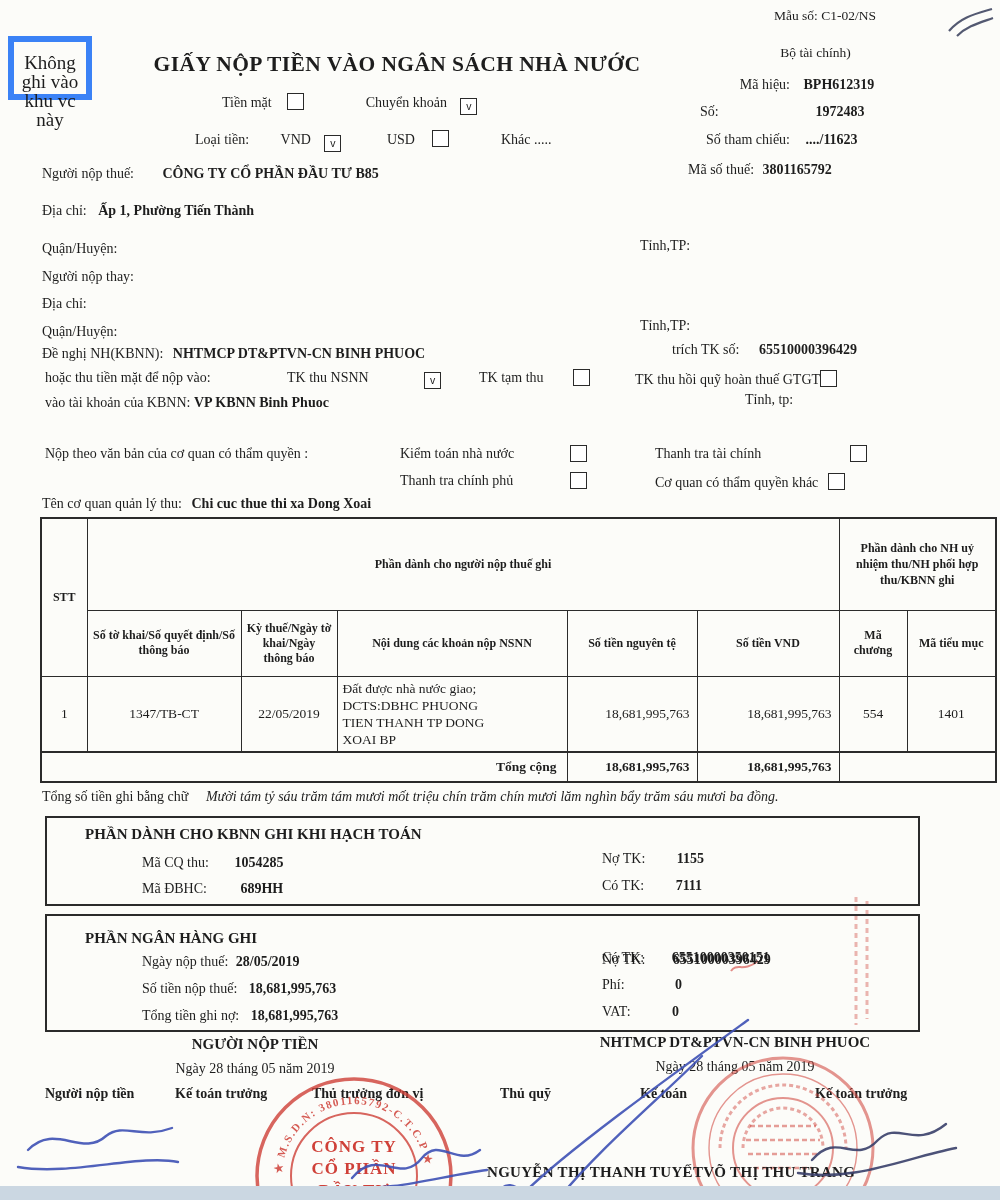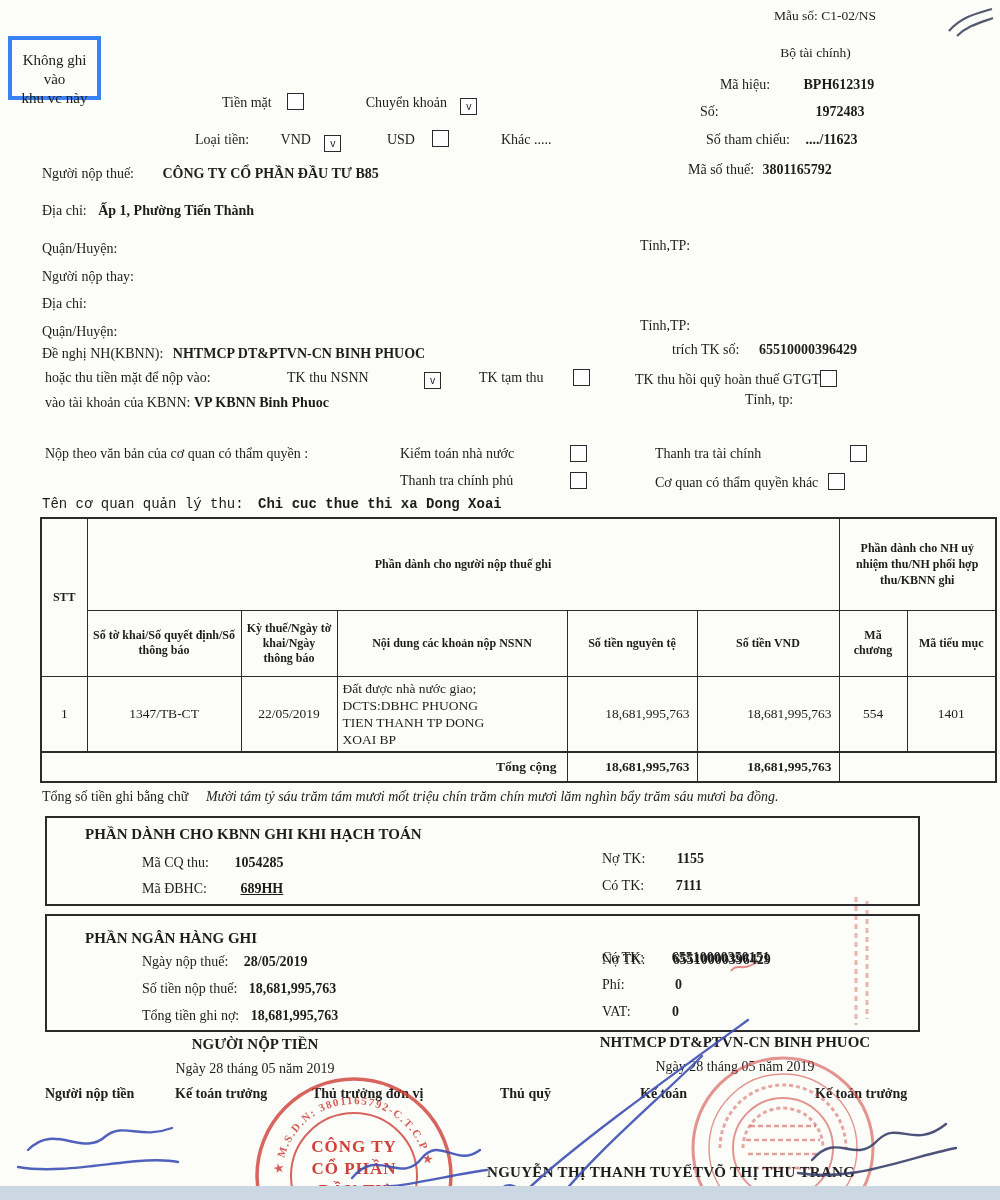--- a/index.html
+++ b/index.html
@@ -12,23 +12,23 @@
   .abs{position:absolute; white-space:nowrap;}
   .b{font-weight:bold;}
   .i{font-style:italic;}
   .ctr{text-align:center;}
   .cb{
     display:inline-block; width:15px; height:15px; border:1.5px solid #2a2a2a;
     background:#fff; text-align:center; line-height:14px; font-size:10.5px;
     vertical-align:-3px; font-family:"Liberation Sans",sans-serif;
   }
   .corner-box{
-    position:absolute; left:8px; top:36px; width:93px; height:64px;
-    border:4px solid #3b82f6; text-align:center; padding-top:11px;
-    font-size:15px; line-height:19px; box-sizing:border-box;
+    position:absolute; left:8px; top:36px; width:84px; height:64px;
+    border:6px solid #3b82f6; text-align:center; padding-top:11px;
+    font-size:19px; line-height:19px; box-sizing:border-box;
   }
   .title{
     position:absolute; left:122px; top:52px; width:550px; text-align:center;
     font-size:21.5px; font-weight:bold; letter-spacing:.4px; white-space:nowrap;
   }
   .doc-table{
     position:absolute; left:40px; top:517px; width:955px;
     border-collapse:collapse; table-layout:fixed; z-index:1;
   }
   .doc-table th,.doc-table td{border:1px solid #2b2b2b; padding:2px 5px; overflow:hidden;}
@@ -52,41 +52,42 @@
 </head>
 <body>
 
 <div class="page">
 
   <div class="corner-box">
     <div>Không ghi vào</div>
     <div>khu vc này</div>
   </div>
 
+  <div class="title">GIẤY NỘP TIỀN VÀO NGÂN SÁCH NHÀ NƯỚC</div>
 
   <div class="abs" style="left:222px; top:93px;">
     <span>Tiền mặt</span>
     <span class="cb" style="margin-left:12px;"></span>
     <span style="margin-left:58px;">Chuyển khoản</span>
     <span class="cb" style="margin-left:10px;">v</span>
   </div>
 
   <div class="abs" style="left:195px; top:130px;">
     <span>Loại tiền:</span>
     <span style="margin-left:28px;">VND</span>
     <span class="cb" style="margin-left:10px;">v</span>
     <span style="margin-left:42px;">USD</span>
     <span class="cb" style="margin-left:14px;"></span>
     <span style="margin-left:48px;margin-top:20px;">Khác .....</span>
   </div>
 
   <div class="abs ctr" style="left:660px; top:8px; width:330px; font-size:13.5px;">Mẫu số: C1-02/NS</div>
   <div class="abs ctr" style="left:638px; top:45px; width:355px; font-size:13.5px;">Bộ tài chính)</div>
   <div class="abs" style="left:700px; top:77px;">
-    <span style="display:inline-block; width:90px; text-align:center;">Mã hiệu:</span>
+    <span style="display:inline-block; width:90px; text-align:right;">Mã hiệu:</span>
     <span class="b" style="margin-left:10px;">BPH612319</span>
   </div>
   <div class="abs" style="left:700px; top:104px;">
     <span style="display:inline-block; width:90px; ">Số:</span>
     <span class="b" style="margin-left:22px;">1972483</span>
   </div>
   <div class="abs" style="left:655px; top:132px;">
     <span style="display:inline-block; width:135px; text-align:right;">Số tham chiếu:</span>
     <span class="b" style="margin-left:12px;">..../11623</span>
   </div>
@@ -135,21 +136,21 @@
   <div class="abs" style="left:400px; top:446px;">Kiểm toán nhà nước</div>
   <div class="abs" style="left:570px; top:445px;"><span class="cb"></span></div>
   <div class="abs" style="left:655px; top:446px;">Thanh tra tài chính</div>
   <div class="abs" style="left:850px; top:445px;"><span class="cb"></span></div>
   <div class="abs" style="left:400px; top:473px;">Thanh tra chính phủ</div>
   <div class="abs" style="left:570px; top:472px;"><span class="cb"></span></div>
   <div class="abs" style="left:655px; top:473px;">
     <span>Cơ quan có thẩm quyền khác</span>
     <span class="cb" style="margin-left:6px;"></span>
   </div>
-  <div class="abs" style="left:42px; top:496px;font-family:Liberation Mono, monospace;">
+  <div class="abs" style="left:42px; top:496px;">
     <span>Tên cơ quan quản lý  thu:</span>
     <span class="b" style="margin-left:6px;">Chi cuc thue thi xa Dong Xoai</span>
   </div>
 
   <table class="doc-table">
     <colgroup>
       <col style="width:46px">
         <col style="width:154px">
         <col style="width:96px">
         <col style="width:230px">
@@ -207,41 +208,41 @@
     <div class="abs" style="left:95px; top:37px;">
       <span>Mã CQ thu:</span>
       <span class="b" style="margin-left:22px;">1054285</span>
     </div>
     <div class="abs" style="left:555px; top:33px;">
       <span>Nợ TK:</span>
       <span class="b" style="margin-left:28px;">1155</span>
     </div>
     <div class="abs" style="left:95px; top:63px;">
       <span>Mã ĐBHC:</span>
-      <span class="b" style="margin-left:30px;text-decoration:underline;">689HH</span>
+      <span class="b" style="margin-left:30px;">689HH</span>
     </div>
     <div class="abs" style="left:555px; top:60px;">
       <span>Có TK:</span>
       <span class="b" style="margin-left:28px;">7111</span>
     </div>
   </div>
 
   <div class="panel" style="left:45px; top:914px; width:875px; height:118px;">
     <div class="abs b" style="left:38px; top:14px; font-size:15px;">PHẦN NGÂN HÀNG GHI</div>
     <div class="abs" style="left:555px; top:14px;margin-top:22px;">
       <span>Nợ TK:</span>
       <span class="b" style="margin-left:24px;">65510000396429</span>
     </div>
     <div class="abs" style="left:555px; top:34px;">
       <span>Có TK:</span>
       <span class="b" style="margin-left:24px;">65510000350151</span>
     </div>
     <div class="abs" style="left:95px; top:38px;">
       <span>Ngày nộp thuế:</span>
-      <span class="b" style="margin-left:12px;">28/05/2019</span>
+      <span class="b" style="margin-left:4px;">28/05/2019</span>
     </div>
     <div class="abs" style="left:95px; top:65px;">
       <span>Số tiền nộp thuế:</span>
       <span class="b" style="margin-left:8px;">18,681,995,763</span>
     </div>
     <div class="abs" style="left:555px; top:61px;">
       <span>Phí:</span>
       <span class="b" style="margin-left:47px;">0</span>
     </div>
     <div class="abs" style="left:95px; top:92px;">

